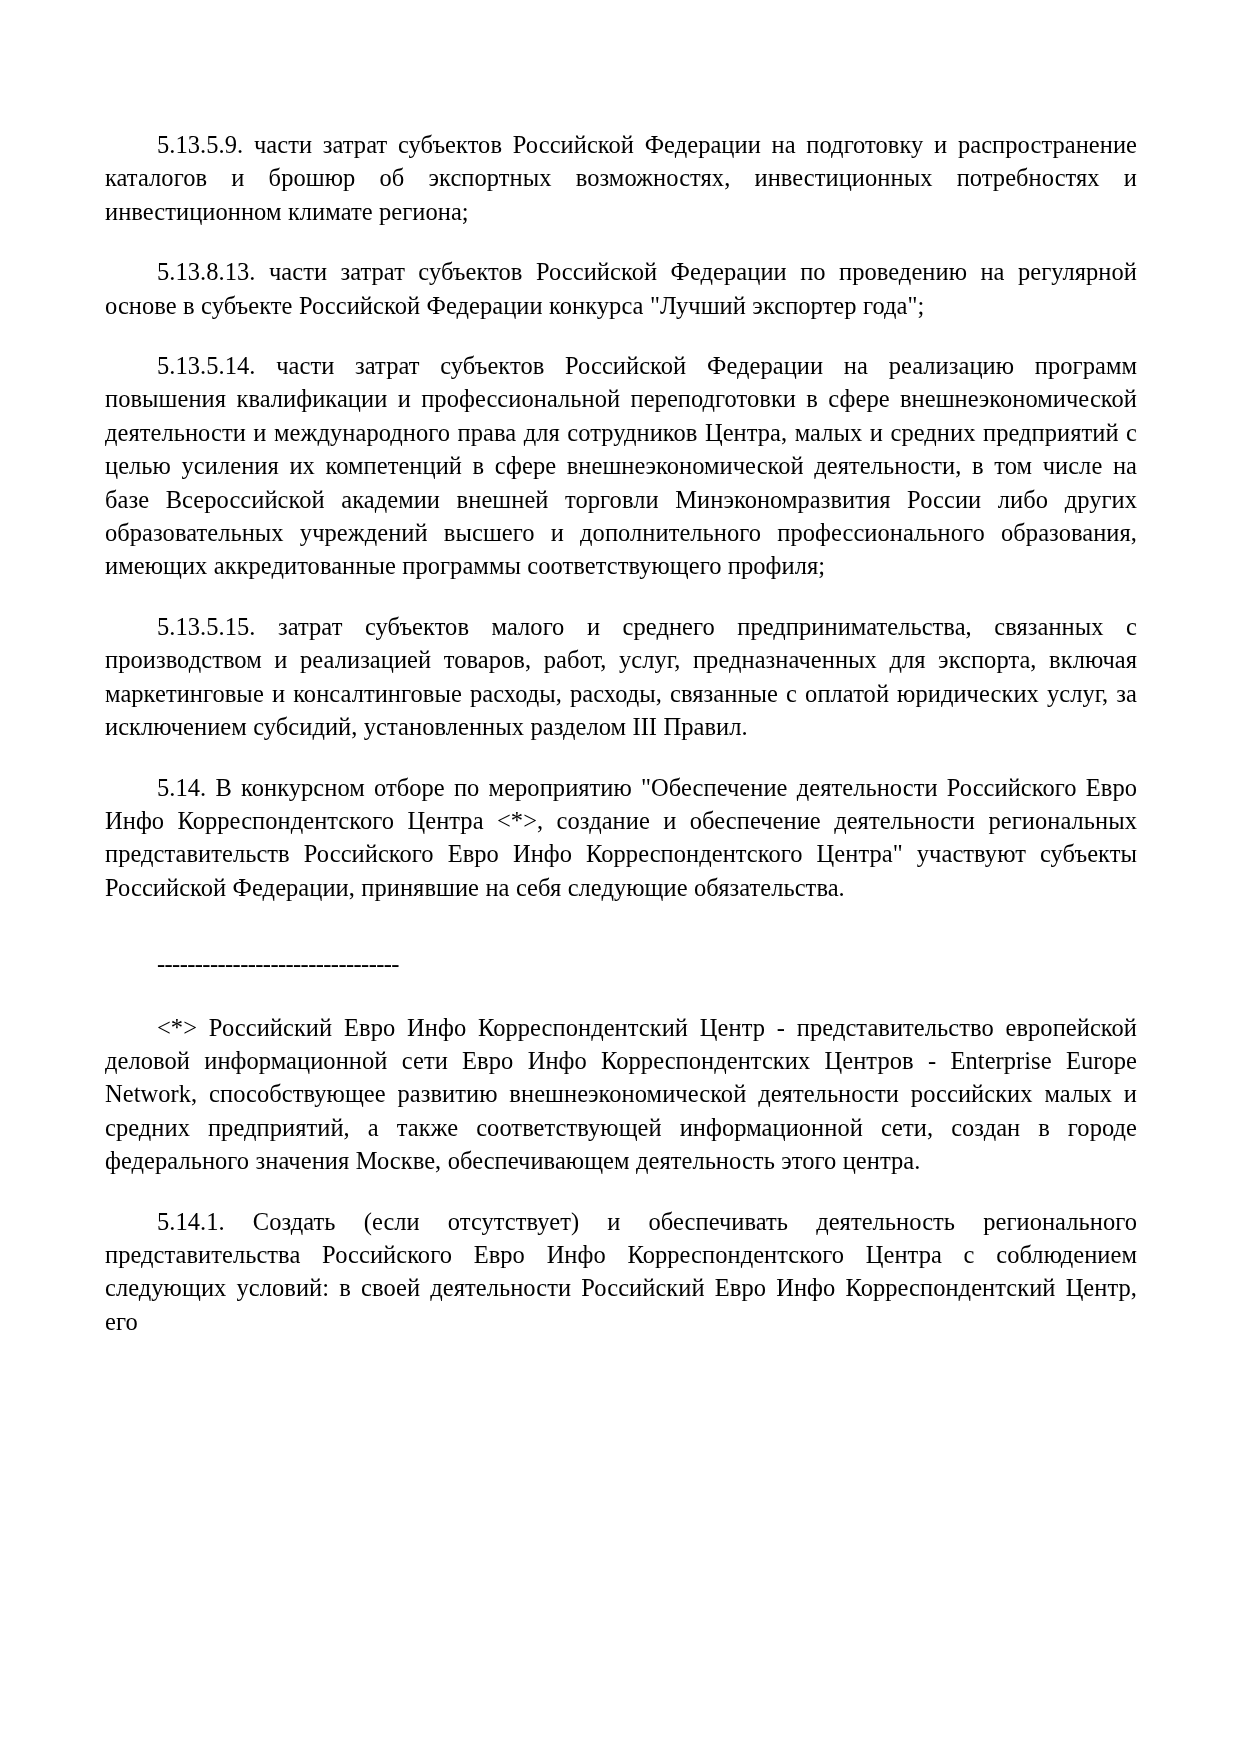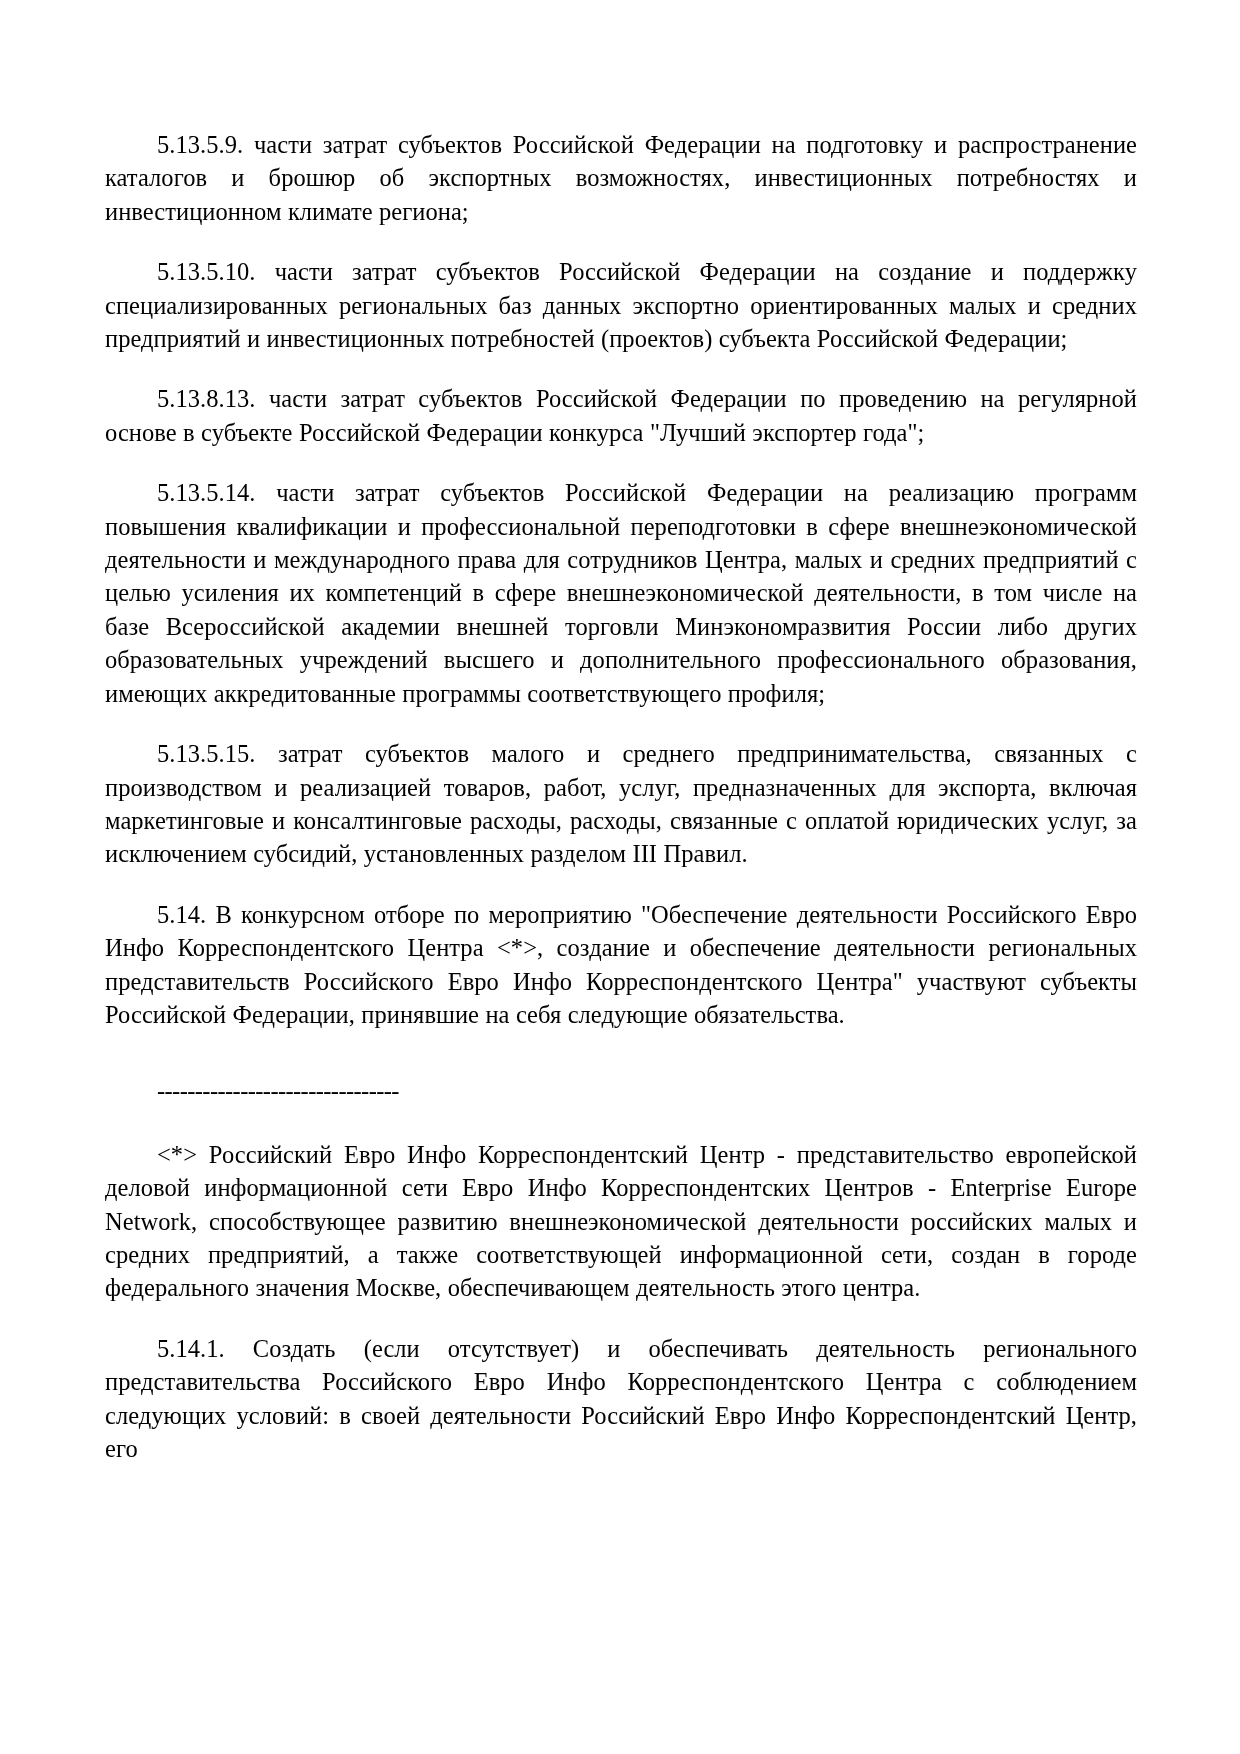--- a/index.html
+++ b/index.html
@@ -54,21 +54,20 @@
   .spacer-sm { height: 6px; }
 </style>
 </head>
 <body>
 
 <div class="page">
   <div class="content">
 
     <p class="para">5.13.5.9. части затрат субъектов Российской Федерации на подготовку и распространение каталогов и брошюр об экспортных возможностях, инвестиционных потребностях и инвестиционном климате региона;</p>
 
-    <p class="para">5.13.5.10. части затрат субъектов Российской Федерации на создание и поддержку специализированных региональных баз данных экспортно ориентированных малых и средних предприятий и инвестиционных потребностей (проектов) субъекта Российской Федерации;</p>
 
 
 
     <p class="para">5.13.8.13. части затрат субъектов Российской Федерации по проведению на регулярной основе в субъекте Российской Федерации конкурса "Лучший экспортер года";</p>
 
     <p class="para">5.13.5.14. части затрат субъектов Российской Федерации на реализацию программ повышения квалификации и профессиональной переподготовки в сфере внешнеэкономической деятельности и международного права для сотрудников Центра, малых и средних предприятий с целью усиления их компетенций в сфере внешнеэкономической деятельности, в том числе на базе Всероссийской академии внешней торговли Минэкономразвития России либо других образовательных учреждений высшего и дополнительного профессионального образования, имеющих аккредитованные программы соответствующего профиля;</p>
 
     <p class="para">5.13.5.15. затрат субъектов малого и среднего предпринимательства, связанных с производством и реализацией товаров, работ, услуг, предназначенных для экспорта, включая маркетинговые и консалтинговые расходы, расходы, связанные с оплатой юридических услуг, за исключением субсидий, установленных разделом III Правил.</p>
 
     <p class="para">5.14. В конкурсном отборе по мероприятию "Обеспечение деятельности Российского Евро Инфо Корреспондентского Центра &lt;*&gt;, создание и обеспечение деятельности региональных представительств Российского Евро Инфо Корреспондентского Центра" участвуют субъекты Российской Федерации, принявшие на себя следующие обязательства.</p>

